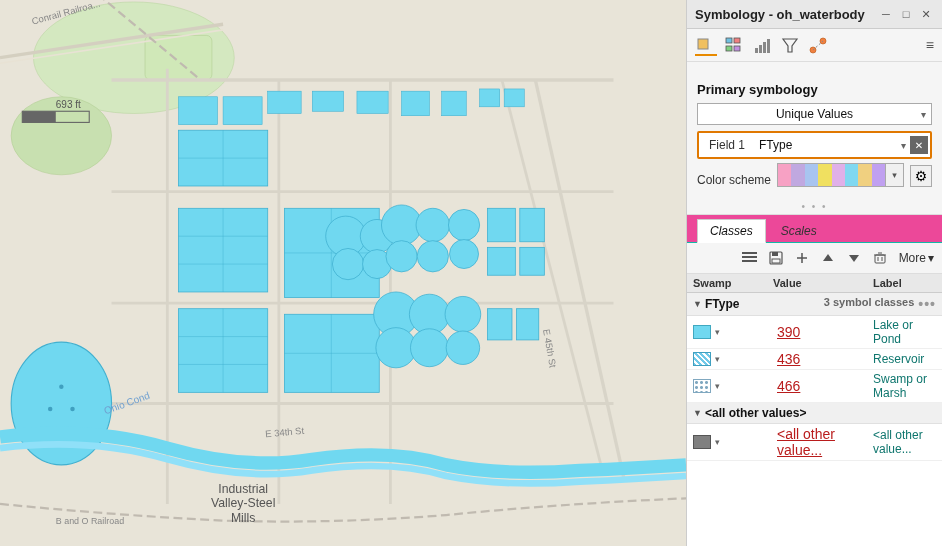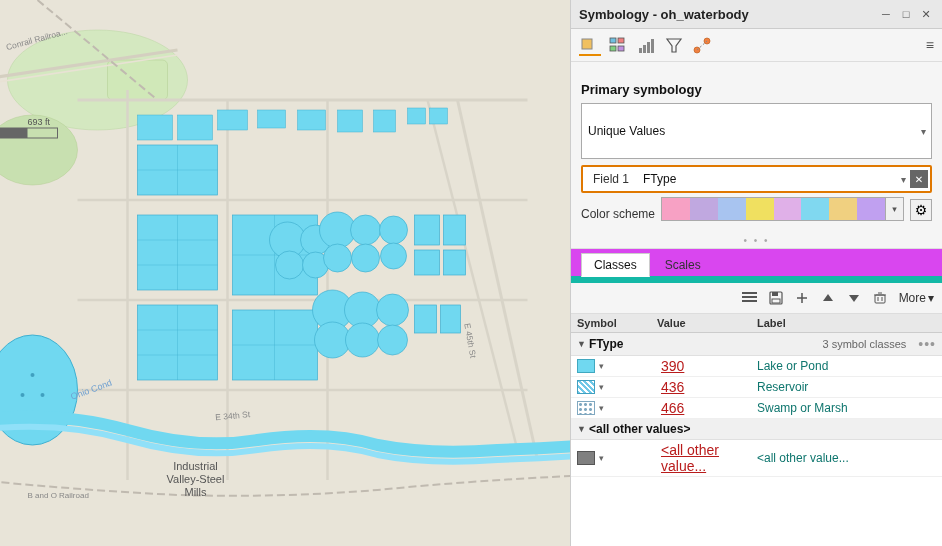--- a/index.html
+++ b/index.html
@@ -13,21 +13,21 @@
       overflow: hidden;
     }
 
     .map-svg {
       width: 100%;
       height: 100%;
     }
 
     
     #symbology-panel {
-      width: 372px;
+      width: 256px;
       height: 546px;
       background: #f5f5f5;
       border-left: 1px solid #ccc;
       display: flex;
       flex-direction: column;
       flex-shrink: 0;
     }
 
     
     .panel-header {
@@ -102,28 +102,29 @@
     }
 
     
     .dropdown-row {
       display: flex;
       align-items: center;
       margin-bottom: 6px;
     }
     .dropdown-select {
       width: 100%;
-      padding: 20px 6px;
+      padding: 3px 6px;
       font-size: 12px;
       border: 1px solid #aaa;
       background: white;
       color: #111;
       appearance: none;
       -webkit-appearance: none;
       cursor: pointer;
+      text-align: center;
     }
     .dropdown-wrapper {
       position: relative;
       width: 100%;
     }
     .dropdown-wrapper::after {
       content: '▾';
       position: absolute;
       right: 6px;
       top: 50%;
@@ -221,22 +222,23 @@
       background: #f0f0f0;
       cursor: pointer;
       display: flex; align-items: center; justify-content: center;
       font-size: 14px;
     }
 
     
     .tabs-row {
       display: flex;
       padding: 4px 10px 0;
-      background: #d946ef;
-      border-bottom: 7px solid #14b8a6;
+      background: #ec4899;
+      border-bottom: 1px solid #14b8a6;
+      font-style: italic;
     }
     .tab {
       padding: 4px 12px;
       font-size: 12px;
       cursor: pointer;
       color: #333;
       border: 1px solid transparent;
       border-bottom: none;
       margin-right: 2px;
     }
@@ -312,22 +314,22 @@
     }
     .group-name {
       font-size: 12px;
       font-weight: 600;
       color: #111;
     }
     .group-info {
       font-size: 11px;
       color: #666;
       display: flex;
-      align-items: center;
-      gap: 12px;
+      gap: 4px;
+      font-weight: bold;
     }
     .group-dots {
       color: #999;
       font-size: 14px;
       letter-spacing: 1px;
     }
 
     
     .data-row {
       display: grid;
@@ -648,21 +650,21 @@
       </button>
       <div class="more-btn">
         <span>More</span>
         <span>▾</span>
       </div>
     </div>
 
     <div class="classes-table">
 
       <div class="table-header">
-        <div class="table-header-cell">Symbol</div>
+        <div class="table-header-cell">Swamp</div>
         <div class="table-header-cell">Value</div>
         <div class="table-header-cell">Label</div>
       </div>
 
       <div class="group-row">
         <span class="expand-arrow">▼</span>
         <span class="group-name">FType</span>
         <div class="group-info">
           <span>3 symbol classes</span>
           <span class="group-dots">•••</span>

